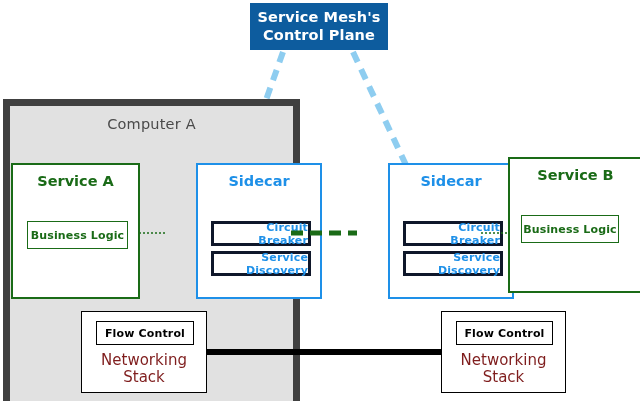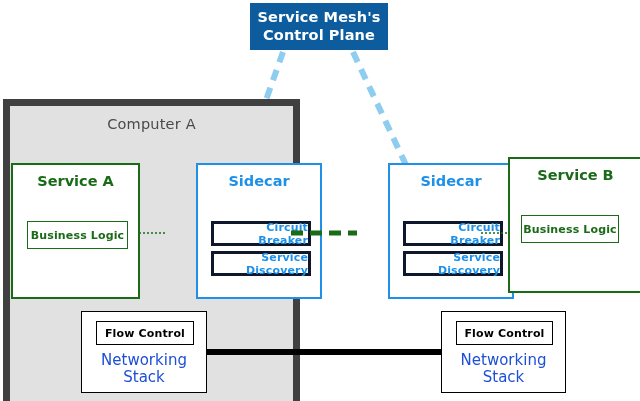--- a/index.html
+++ b/index.html
@@ -126,21 +126,21 @@
     z-index: 7;
     padding-left: 40px;
   }
   .netstack-label {
     position: absolute;
     left: 0;
     top: 40px;
     width: 100%;
     text-align: center;
     font-size: 15px;
-    color: #1d4ed8;
+    color: #7f1d1d;
     line-height: 1.15;
   }
 </style>
 </head>
 <body>
 
 <div id="canvas">
 
   <svg id="links" class="under" width="640" height="401" viewBox="0 0 640 401">
 

